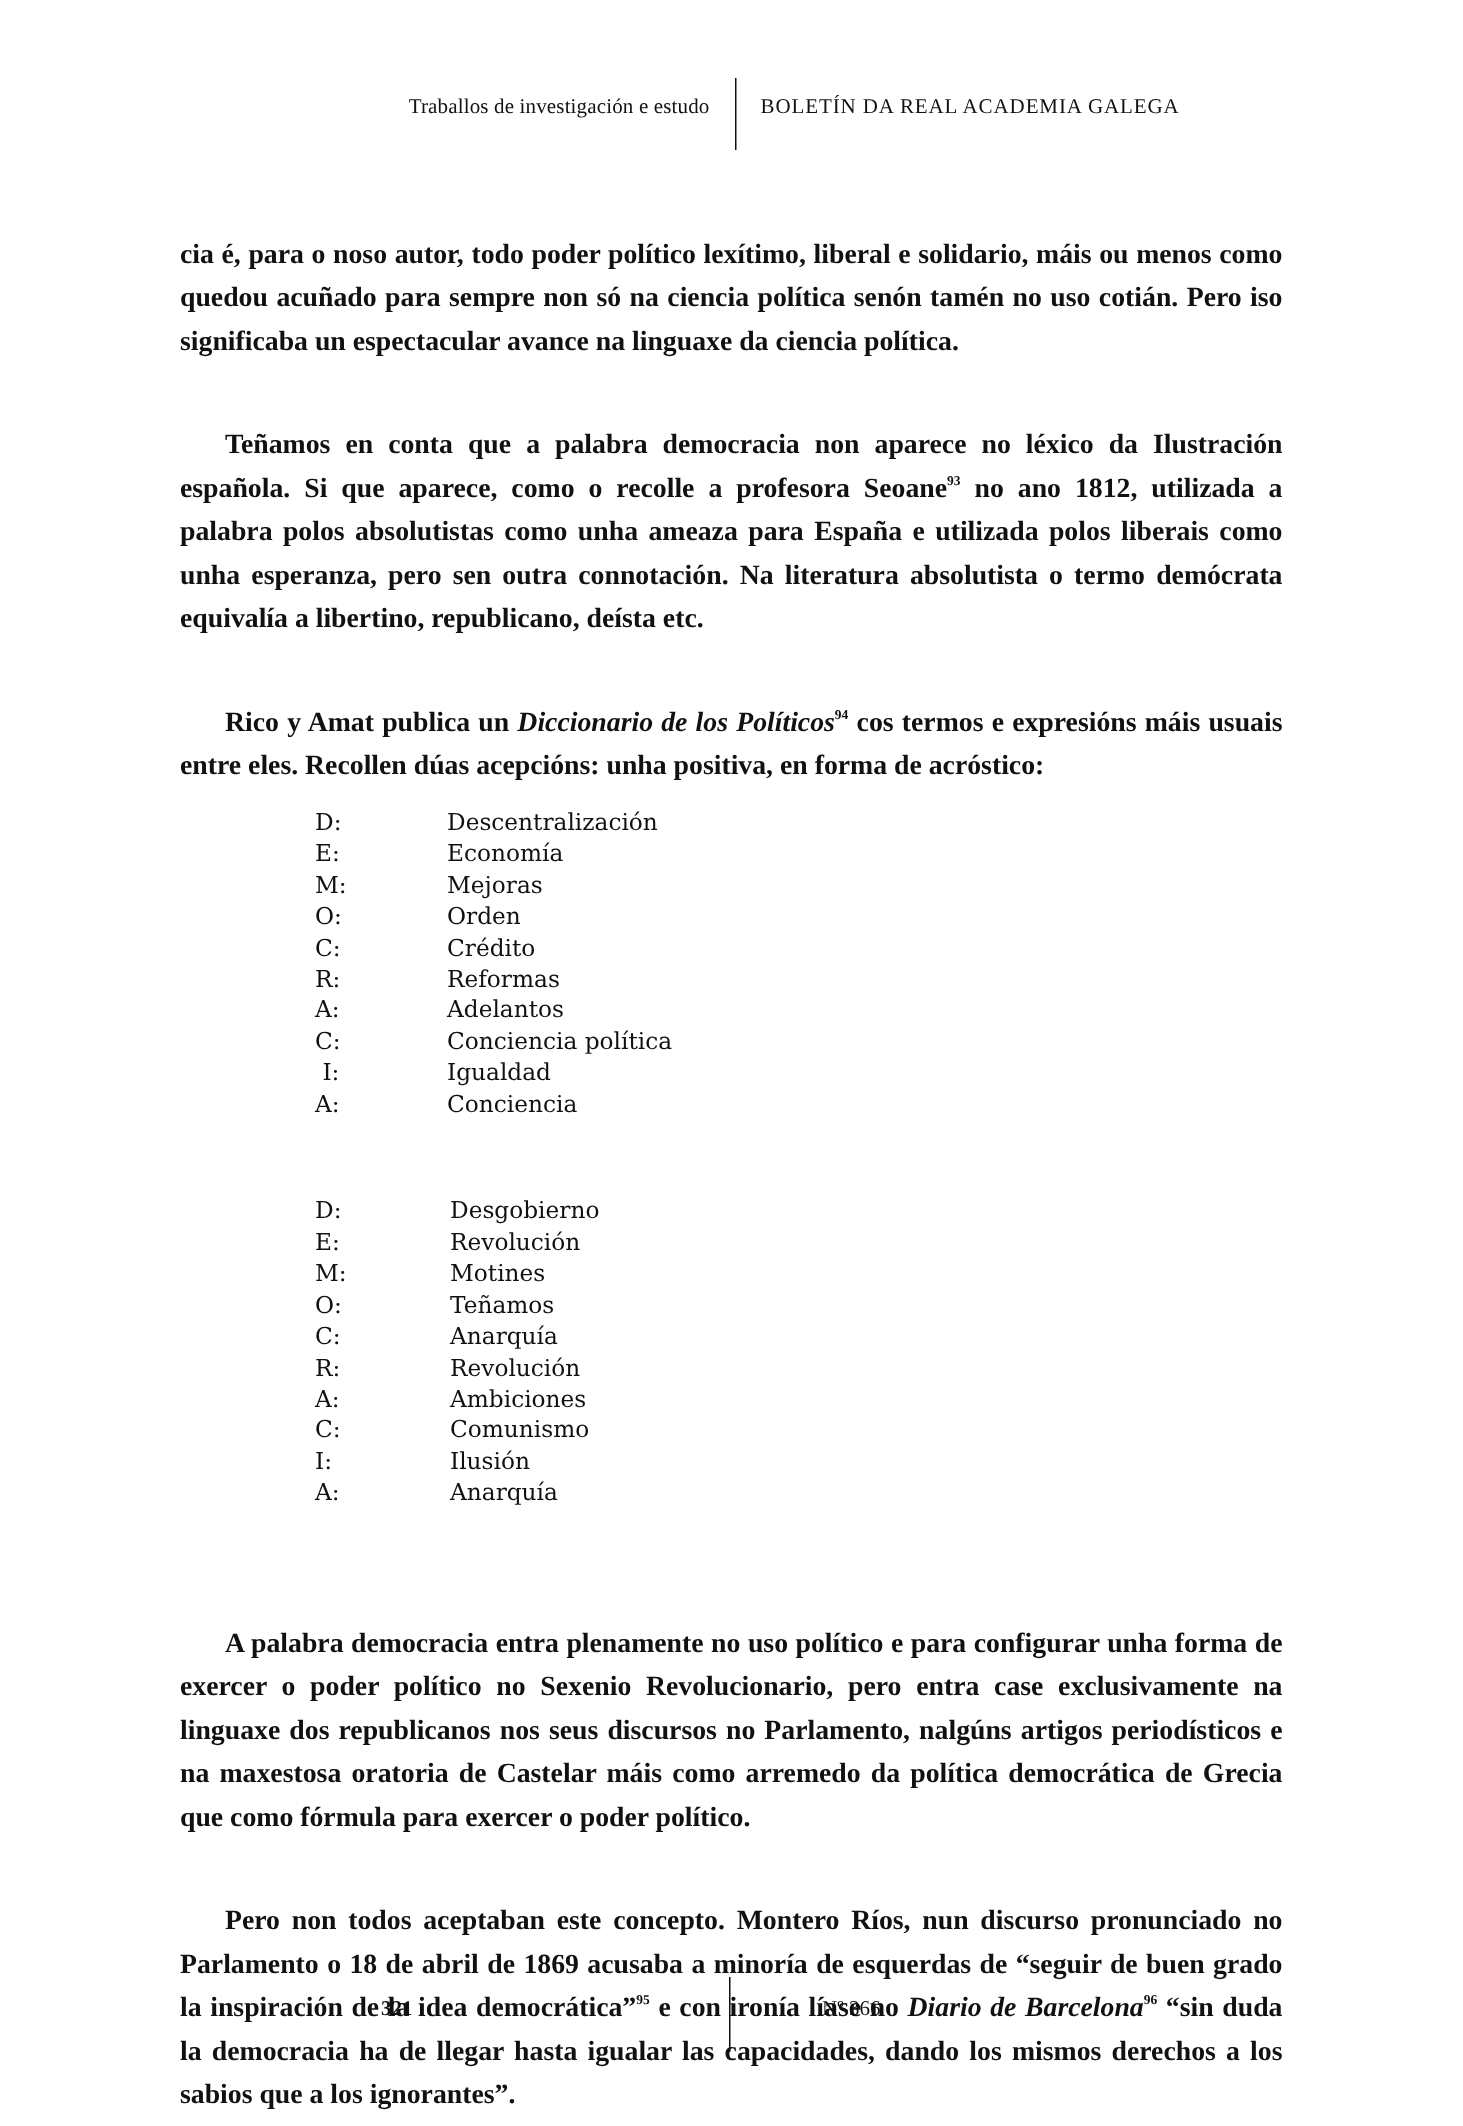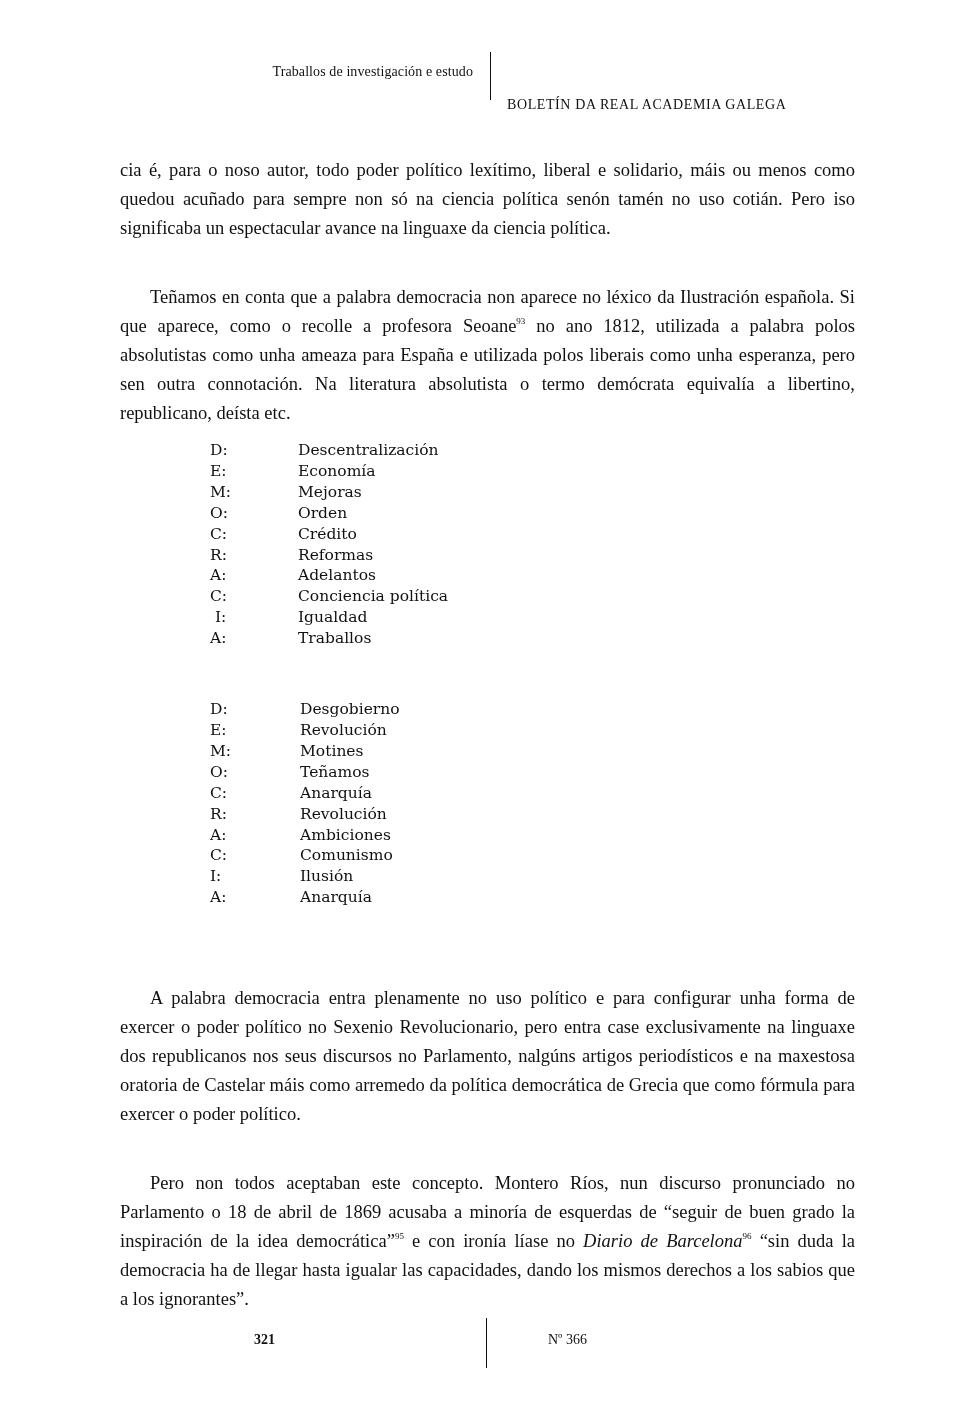--- a/index.html
+++ b/index.html
@@ -12,27 +12,27 @@
   }
   .header .left {
     position: absolute; right: 505px; top: 12px;
     font-size: 14px; letter-spacing: 0.1px; white-space: nowrap;
   }
   .header .divider {
     position: absolute; left: 486px; top: 0; width: 1px; height: 48px; background: #111;
   }
   .header .right {
     position: absolute; left: 503px; top: 12px;
-    font-size: 14px; letter-spacing: 0.6px; white-space: nowrap; margin-top: 33px;
+    font-size: 14px; letter-spacing: 0.6px; white-space: nowrap;
   }
   .content {
     position: absolute; left: 120px; top: 156px; width: 735px;
     font-size: 18.5px; line-height: 29px;
   }
-  p { margin: 0; text-align: justify; }
+  p { margin: 0; text-align: justify; font-weight: bold; }
   p.indent { text-indent: 30px; margin-top: 40px; }
   sup { font-size: 9px; line-height: 0; vertical-align: 8px; }
   i { font-style: italic; }
   .acro {
     margin: 12px 0 0 0; padding: 0; list-style: none;
     font-family: "DejaVu Serif", serif; font-size: 15.5px; line-height: 20.9px;
   }
   .acro li { display: flex; }
   .acro .letter { width: 88px; padding-left: 90px; box-sizing: content-box; }
   .acro .word { }
@@ -58,20 +58,21 @@
   <span class="left">Traballos de investigación e estudo</span>
   <span class="divider"></span>
   <span class="right">BOLETÍN DA REAL ACADEMIA GALEGA</span>
 </div>
 
 <div class="content">
   <p>cia é, para o noso autor, todo poder político lexítimo, liberal e solidario, máis ou menos como quedou acuñado para sempre non só na ciencia política senón tamén no uso cotián. Pero iso significaba un espectacular avance na linguaxe da ciencia política.</p>
 
   <p class="indent"><span>Teñamos en conta que a palabra democracia non aparece no léxico da Ilustración española. Si que aparece, como o recolle a profesora Seoane</span><sup>93</sup><span> no ano 1812, utilizada a palabra polos absolutistas como unha ameaza para España e utilizada polos liberais como unha esperanza, pero sen outra connotación. Na literatura absolutista o termo demócrata equivalía a libertino, republicano, deísta etc.</span></p>
 
+  <p class="indent"><span>Rico y Amat publica un </span><i>Diccionario de los Políticos</i><sup>94</sup><span> cos termos e expresións máis usuais entre eles. Recollen dúas acepcións: unha positiva, en forma de acróstico:</span></p>
 
   <ul class="acro" id="acro1">
       <li>
         <span class="letter" style="white-space: pre;">D:</span>
         <span class="word">Descentralización</span>
       </li>
       <li>
         <span class="letter" style="white-space: pre;">E:</span>
         <span class="word">Economía</span>
       </li>
@@ -98,21 +99,21 @@
       <li>
         <span class="letter" style="white-space: pre;">C:</span>
         <span class="word">Conciencia política</span>
       </li>
       <li>
         <span class="letter" style="white-space: pre;"> I:</span>
         <span class="word">Igualdad</span>
       </li>
       <li>
         <span class="letter" style="white-space: pre;">A:</span>
-        <span class="word">Traballos</span>
+        <span class="word">Conciencia</span>
       </li>
     </ul>
 
   <div class="gap1"></div>
 
   <ul class="acro acro-b" id="acro2">
       <li>
         <span class="letter" style="white-space: pre; width: 90px;">D:</span>
         <span class="word">Desgobierno</span>
       </li>

